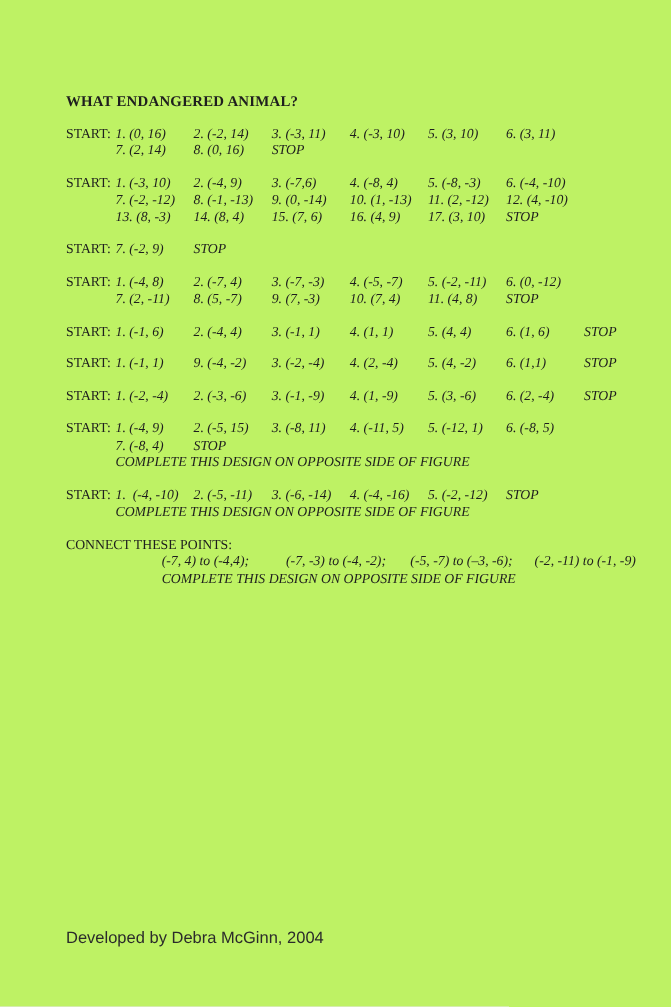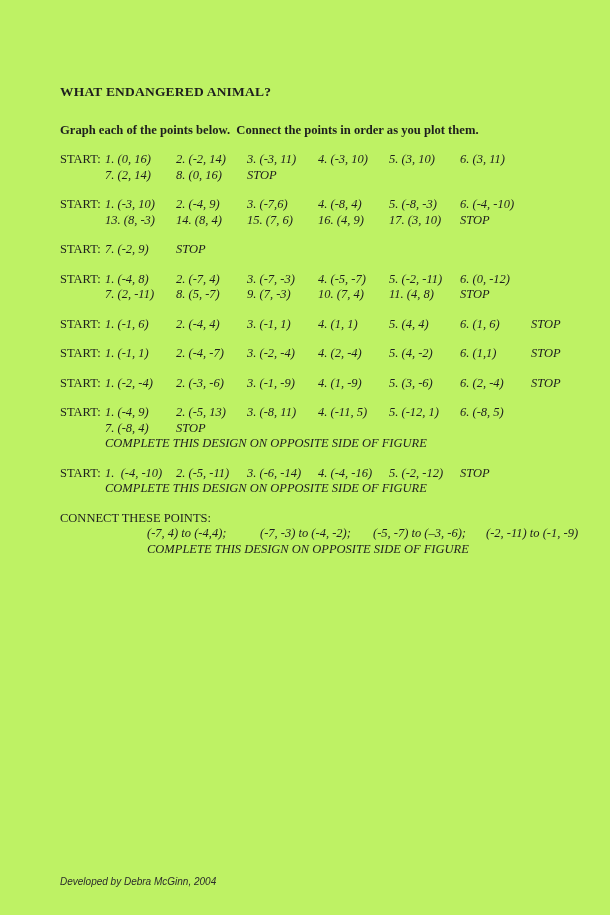--- a/index.html
+++ b/index.html
@@ -20,36 +20,35 @@
   .section > .label { flex:0 0 45px; white-space:pre; }
   .sec-body { flex:1 1 auto; min-width:0;font-style:italic; }
   .line { display:flex; }
   .item { min-width:71px; white-space:pre; }
   .item:last-child { min-width:0; }
   .note { white-space:pre; }
   .section.connect { display:block; }
   .section.connect .sec-body { margin-left:87px; }
   .section.connect .item { min-width:113px; }
   .footer {
-    position:absolute; left:60px; top:874px;
+    position:absolute; left:60px; top:845px;
     font-family:"Liberation Sans","DejaVu Sans",sans-serif;
-    font-style:italic; font-size:10px; color:#2b2b2b;
+    font-size:15px; color:#2b2b2b;
   }
 </style>
 </head>
 <body>
 
 <div class="page">
   <div class="content">
 
     <div class="header">
       <span class="title">WHAT ENDANGERED ANIMAL?</span>
     </div>
 
-    <div class="instruction">Graph each of the points below.  Connect the points in order as you plot them.</div>
 
     <div class="sections">
         <div class="section">
           <span class="label">START:</span>
           <div class="sec-body">
             <div class="line">
               <span class="item">1. (0, 16)</span>
               <span class="item">2. (-2, 14)</span>
               <span class="item">3. (-3, 11)</span>
               <span class="item">4. (-3, 10)</span>
@@ -68,20 +67,28 @@
           <div class="sec-body">
             <div class="line">
               <span class="item">1. (-3, 10)</span>
               <span class="item">2. (-4, 9)</span>
               <span class="item">3. (-7,6)</span>
               <span class="item">4. (-8, 4)</span>
               <span class="item">5. (-8, -3)</span>
               <span class="item">6. (-4, -10)</span>
             </div>
             <div class="line">
+              <span class="item">7. (-2, -12)</span>
+              <span class="item">8. (-1, -13)</span>
+              <span class="item">9. (0, -14)</span>
+              <span class="item">10. (1, -13)</span>
+              <span class="item">11. (2, -12)</span>
+              <span class="item">12. (4, -10)</span>
+            </div>
+            <div class="line">
               <span class="item">13. (8, -3)</span>
               <span class="item">14. (8, 4)</span>
               <span class="item">15. (7, 6)</span>
               <span class="item">16. (4, 9)</span>
               <span class="item">17. (3, 10)</span>
               <span class="item">STOP</span>
             </div>
           </div>
         </div>
         <div class="section">
@@ -126,21 +133,21 @@
               <span class="item">6. (1, 6)</span>
               <span class="item">STOP</span>
             </div>
           </div>
         </div>
         <div class="section">
           <span class="label">START:</span>
           <div class="sec-body">
             <div class="line">
               <span class="item">1. (-1, 1)</span>
-              <span class="item">2. (-4, -7)</span>
+              <span class="item">9. (-4, -2)</span>
               <span class="item">3. (-2, -4)</span>
               <span class="item">4. (2, -4)</span>
               <span class="item">5. (4, -2)</span>
               <span class="item">6. (1,1)</span>
               <span class="item">STOP</span>
             </div>
           </div>
         </div>
         <div class="section">
           <span class="label">START:</span>
@@ -154,21 +161,21 @@
               <span class="item">6. (2, -4)</span>
               <span class="item">STOP</span>
             </div>
           </div>
         </div>
         <div class="section">
           <span class="label">START:</span>
           <div class="sec-body">
             <div class="line">
               <span class="item">1. (-4, 9)</span>
-              <span class="item">2. (-5, 13)</span>
+              <span class="item">2. (-5, 15)</span>
               <span class="item">3. (-8, 11)</span>
               <span class="item">4. (-11, 5)</span>
               <span class="item">5. (-12, 1)</span>
               <span class="item">6. (-8, 5)</span>
             </div>
             <div class="line">
               <span class="item">7. (-8, 4)</span>
               <span class="item">STOP</span>
             </div>
             <div class="note">COMPLETE THIS DESIGN ON OPPOSITE SIDE OF FIGURE</div>

